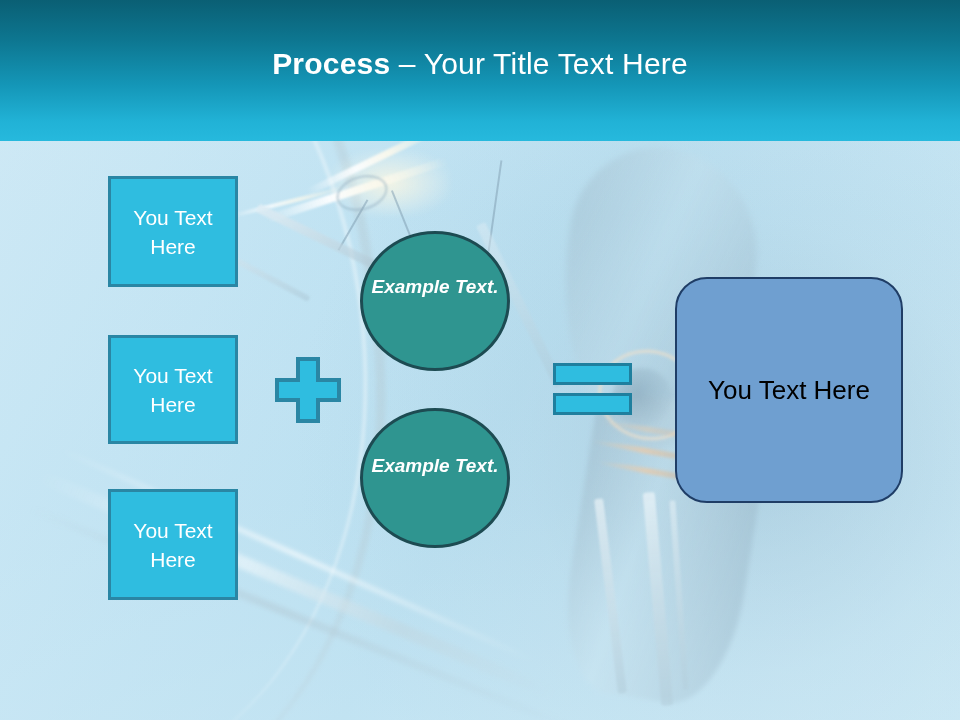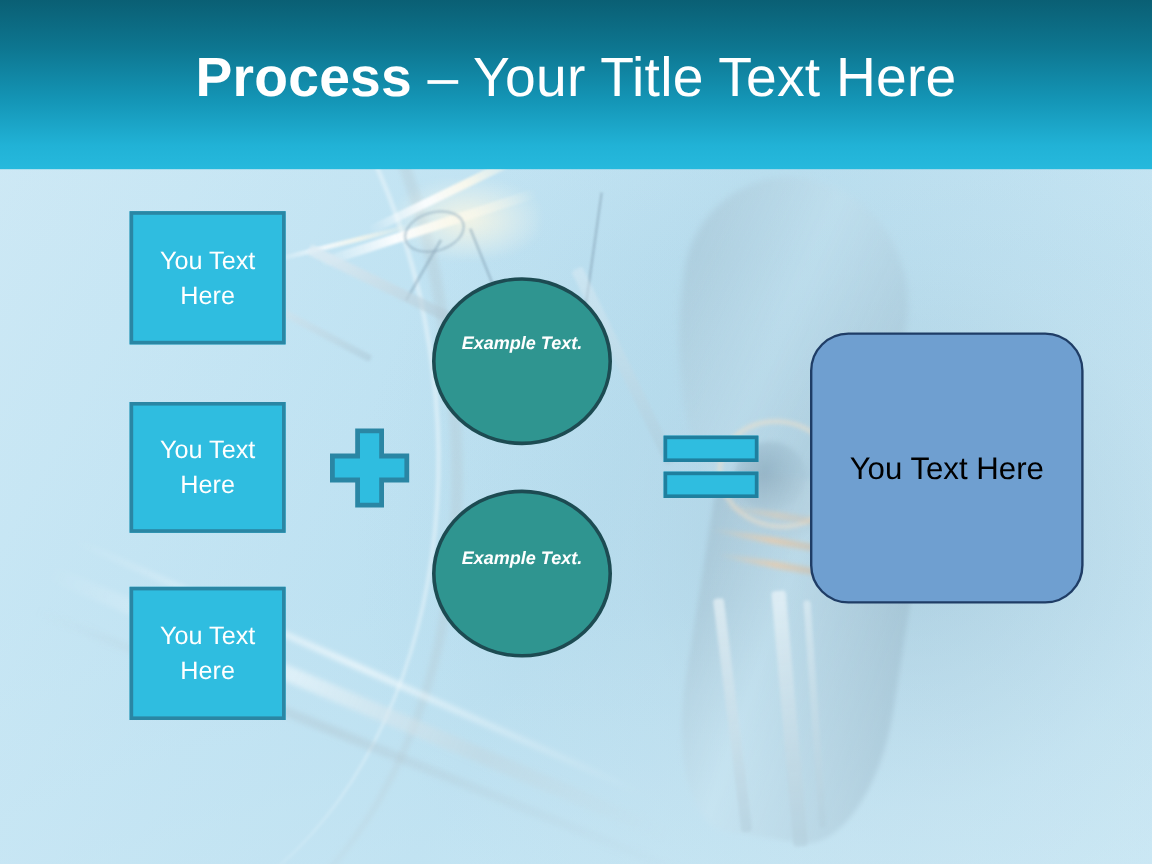--- a/index.html
+++ b/index.html
@@ -196,21 +196,21 @@
     left: 0; top: 0;
     width: 960px;
     height: 141px;
     background: linear-gradient(180deg, #0a5f74 0%, #0d7690 28%, #1496b7 60%, #21b2d6 86%, #26b9dd 100%);
     display: flex;
     align-items: center;
     justify-content: center;
   }
   .title {
     color: #ffffff;
-    font-size: 46px;
+    font-size: 30px;
     line-height: 1;
     letter-spacing: 0.2px;
     white-space: nowrap;
     padding-bottom: 14px;
   }
   .title .strong { font-weight: bold; }
   .title .light  { font-weight: normal; }
 
   
   .text-box {
@@ -239,21 +239,21 @@
   .plus svg { display: block; }
 
   
   .circle {
     position: absolute;
     border-radius: 50%;
     background: #2f9590;
     border: 3px solid #1d4b52;
     box-sizing: border-box;
     color: #ffffff;
-    font-size: 15px;
+    font-size: 19px;
     font-weight: bold;
     font-style: italic;
     line-height: 22px;
     text-align: center;
     display: flex;
     justify-content: center;
   }
   .circle1 {
     left: 360px; top: 231px; width: 150px; height: 140px;
     align-items: flex-start;

